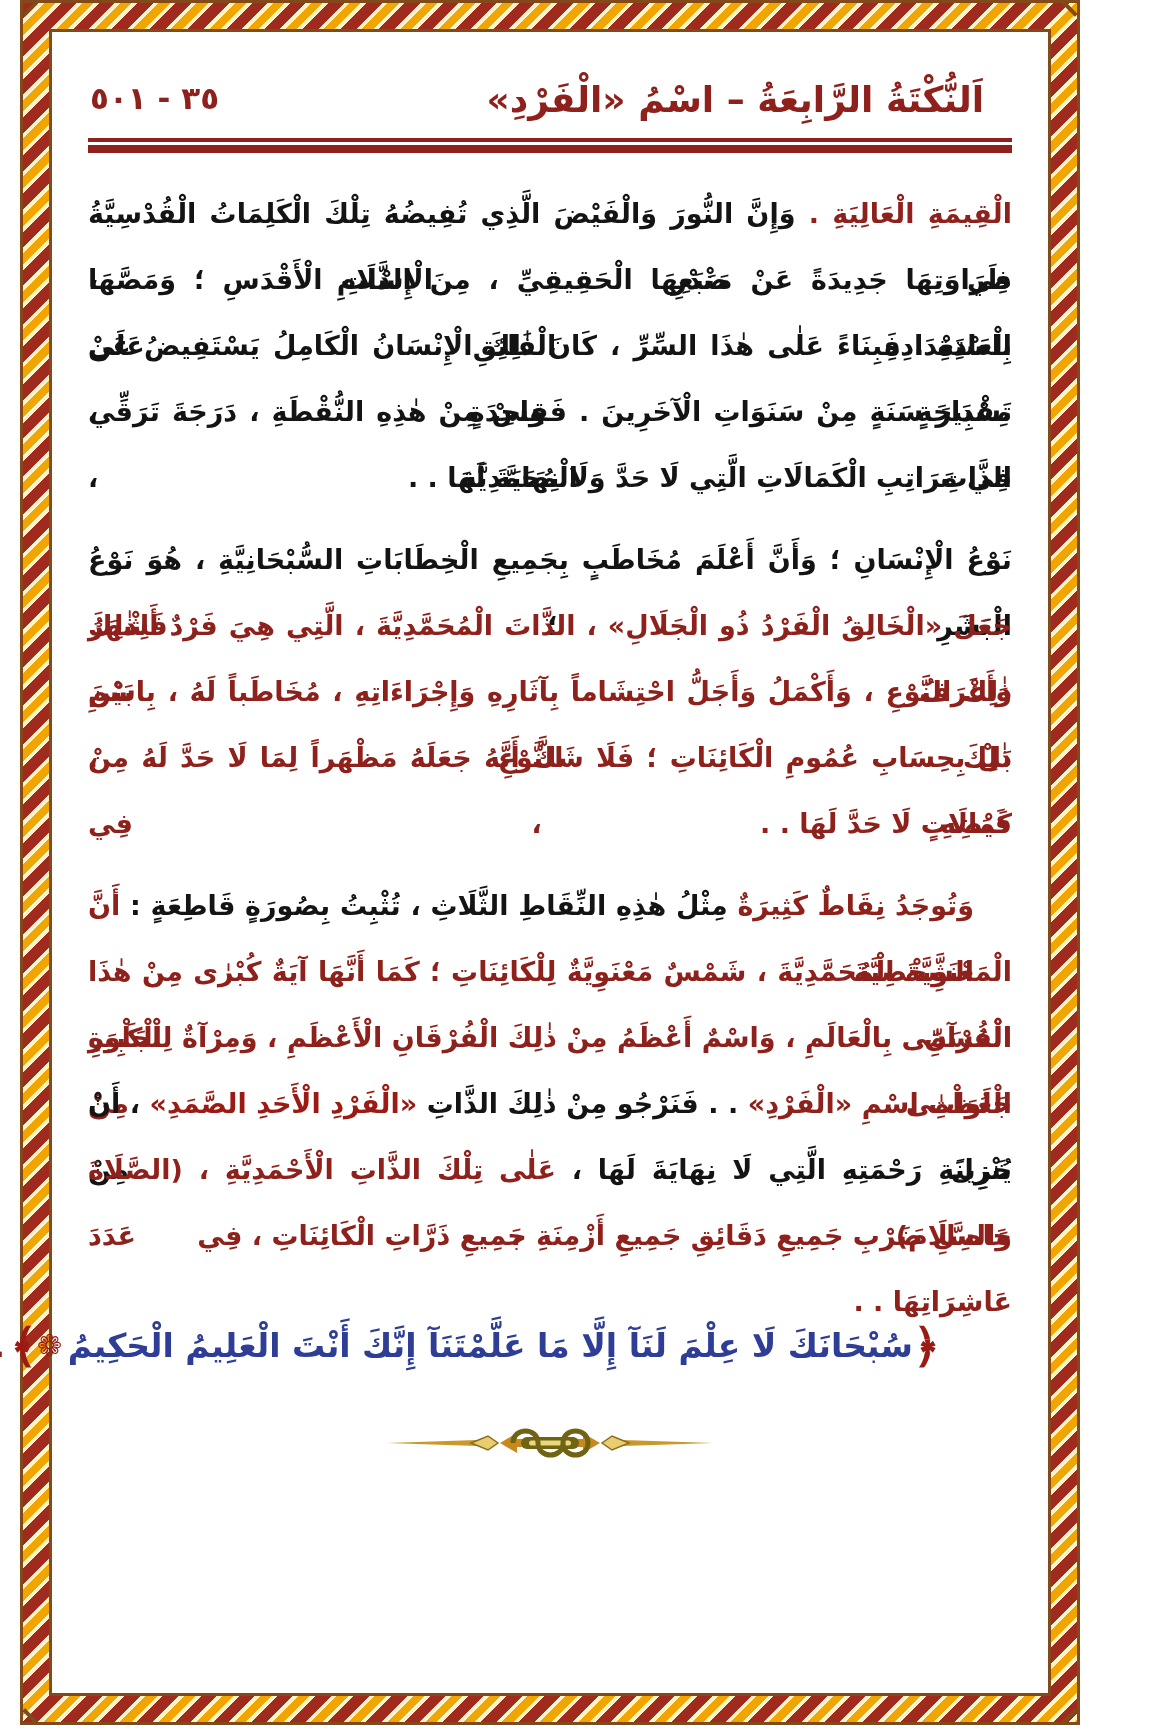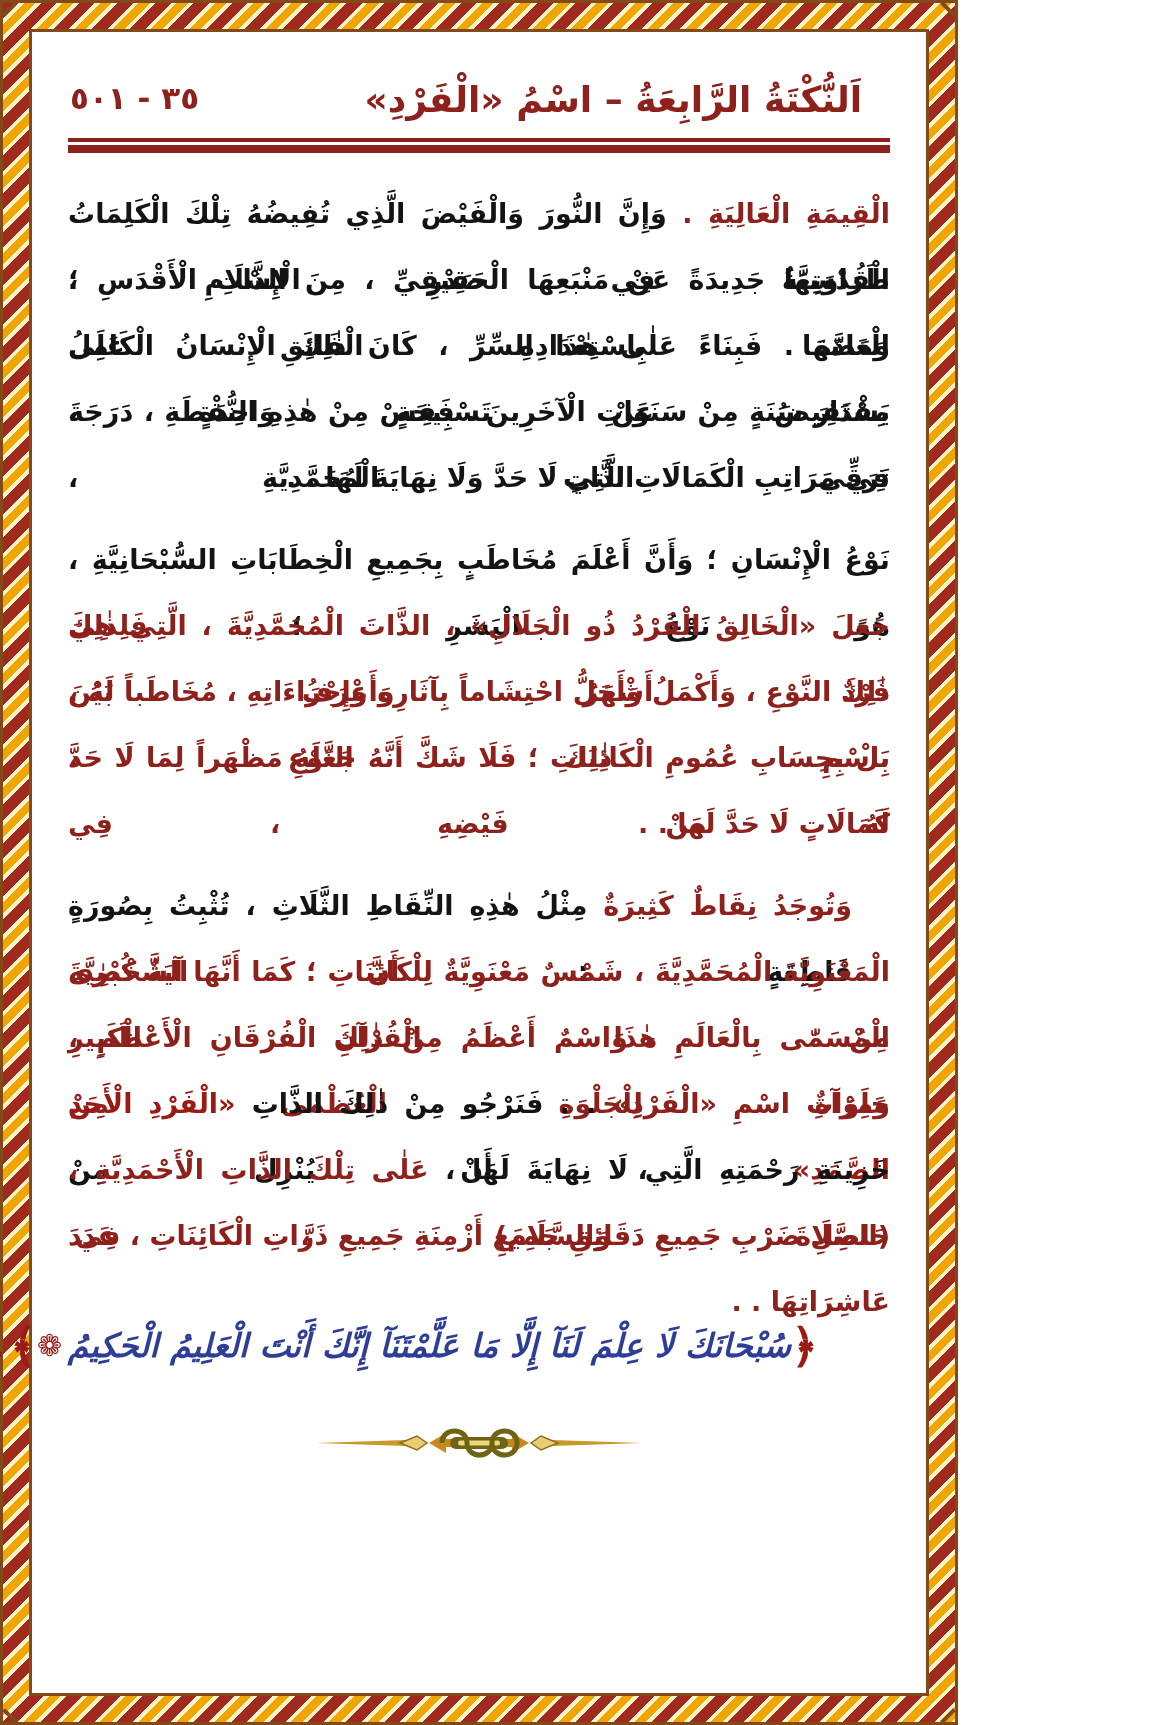--- a/index.html
+++ b/index.html
@@ -3,30 +3,31 @@
 <meta charset="utf-8">
 <style>
   html, body { margin: 0; padding: 0; background: #ffffff; }
   body {
     width: 1174px; height: 1725px; overflow: hidden; position: relative;
     font-family: "DejaVu Sans", sans-serif;
   }
   
   .frame {
     box-sizing: border-box;
-    width: 958px; height: 1725px;
+    width: 1060px; height: 1725px;
     border: 3px solid var(--border-brown, #82491a);
     background:
       repeating-linear-gradient(135deg,
         var(--border-link-red, #a02a1e) 0 11px,
         var(--border-cream, #fdf3c8) 11px 15px,
         var(--border-gold, #f0a500) 15px 23px,
         var(--border-cream, #fdf3c8) 23px 27px);
     padding: 26px;
     position: relative;
+    margin-left: 20px;
   }
   .corner-tick {
     position: absolute; width: 18px; height: 4px;
     background: var(--border-brown, #82491a); z-index: 5;
   }
   .corner-tick.tl { top: 4px;  left: -2px;  transform: rotate(-45deg); }
   .corner-tick.tr { top: 4px;  right: -2px; transform: rotate(45deg); }
   .corner-tick.bl { bottom: 4px; left: -2px;  transform: rotate(45deg); }
   .corner-tick.br { bottom: 4px; right: -2px; transform: rotate(-45deg); }
 
@@ -74,21 +75,21 @@
   .seg.red     { color: var(--accent-red, #8e211c); }
   .seg.redbold { color: var(--bracket-red, #7f1712); }
 
   
   .verse {
     direction: rtl; margin-top: 42px;
     text-align: center; position: relative; left: -72px;
     font-weight: bold; line-height: 70px; white-space: nowrap;
   }
   .verse .bracket { color: var(--bracket-red, #9b1a14); font-size: 46px; vertical-align: -5px; }
-  .verse .vtext   { color: var(--verse-blue, #2e3e96); font-size: 33px; font-style: italic; }
+  .verse .vtext   { color: var(--verse-blue, #2e3e96); font-size: 33px; }
   .verse .rosette { color: var(--bracket-red, #9b1a14); font-size: 30px; vertical-align: 1px; }
   .verse .dots    { color: var(--accent-red, #8e211c); font-size: 28px; }
 
   
   .divider-wrap { text-align: center; margin-top: 34px; }
 </style>
 </head>
 <body>
 
 <div class="frame">

